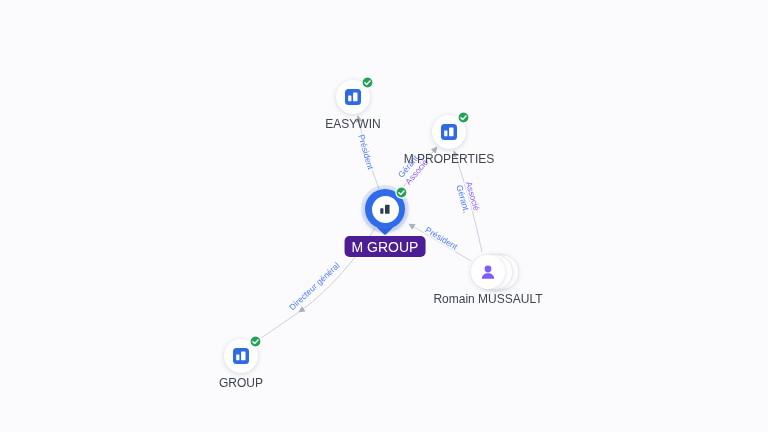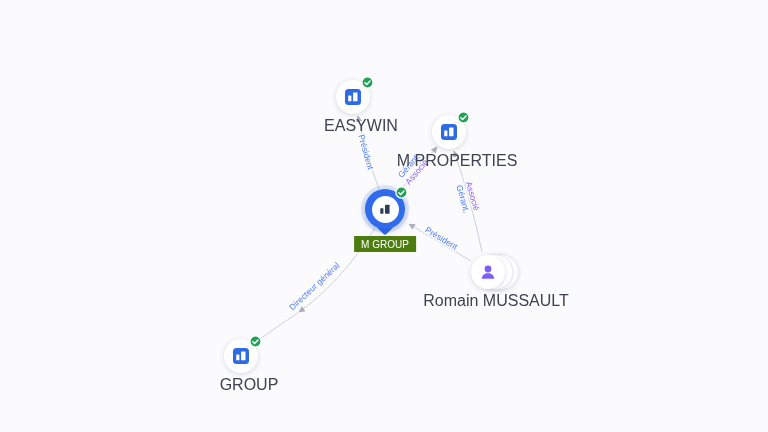--- a/index.html
+++ b/index.html
@@ -40,24 +40,24 @@
     position: absolute; left: 0; top: 0;
     transform: translate(-50%,-50%);
     width: 34px; height: 34px; border-radius: 50%;
     background: #fff;
     box-shadow: 0 1px 5px rgba(40,50,70,.18);
     display: flex; align-items: center; justify-content: center;
   }
   .check { position: absolute; top: -4px; right: -4px; width: 13px; height: 13px; }
 
   .node-label {
-    position: absolute; left: 8px; top: 20px;
+    position: absolute; left: 0; top: 20px;
     transform: translateX(-50%);
     white-space: nowrap;
-    font-size: 16px; color: #3d4350; 
+    font-size: 12px; color: #3d4350; 
   }
 
   
   .pin-wrap {
     position: absolute; left: 0; top: 0;
     transform: translate(-50%,-50%);
     width: 40px; height: 40px;
   }
   .pin-tail {
     position: absolute; left: 50%; bottom: -4px;
@@ -74,23 +74,23 @@
   .pin-inner {
     width: 27px; height: 27px; border-radius: 50%;
     background: #fff;
     display: flex; align-items: center; justify-content: center;
   }
   .pin-wrap .check { top: -3px; right: -3px; }
 
   .node-label-main {
     position: absolute; left: 0; top: 27px;
     transform: translateX(-50%);
-    background: #4d7c0f; color: #fff;
-    font-size: 10px; font-weight: 500;
-    padding: 2.5px 7px; border-radius: 0;
+    background: #4c1d95; color: #fff;
+    font-size: 14px; font-weight: 500;
+    padding: 2.5px 7px; border-radius: 5px;
     white-space: nowrap;
   }
 </style>
 </head>
 <body>
 
 <div class="graph">
 
   <svg class="edges" width="768" height="432" viewBox="0 0 768 432">
     <defs>

